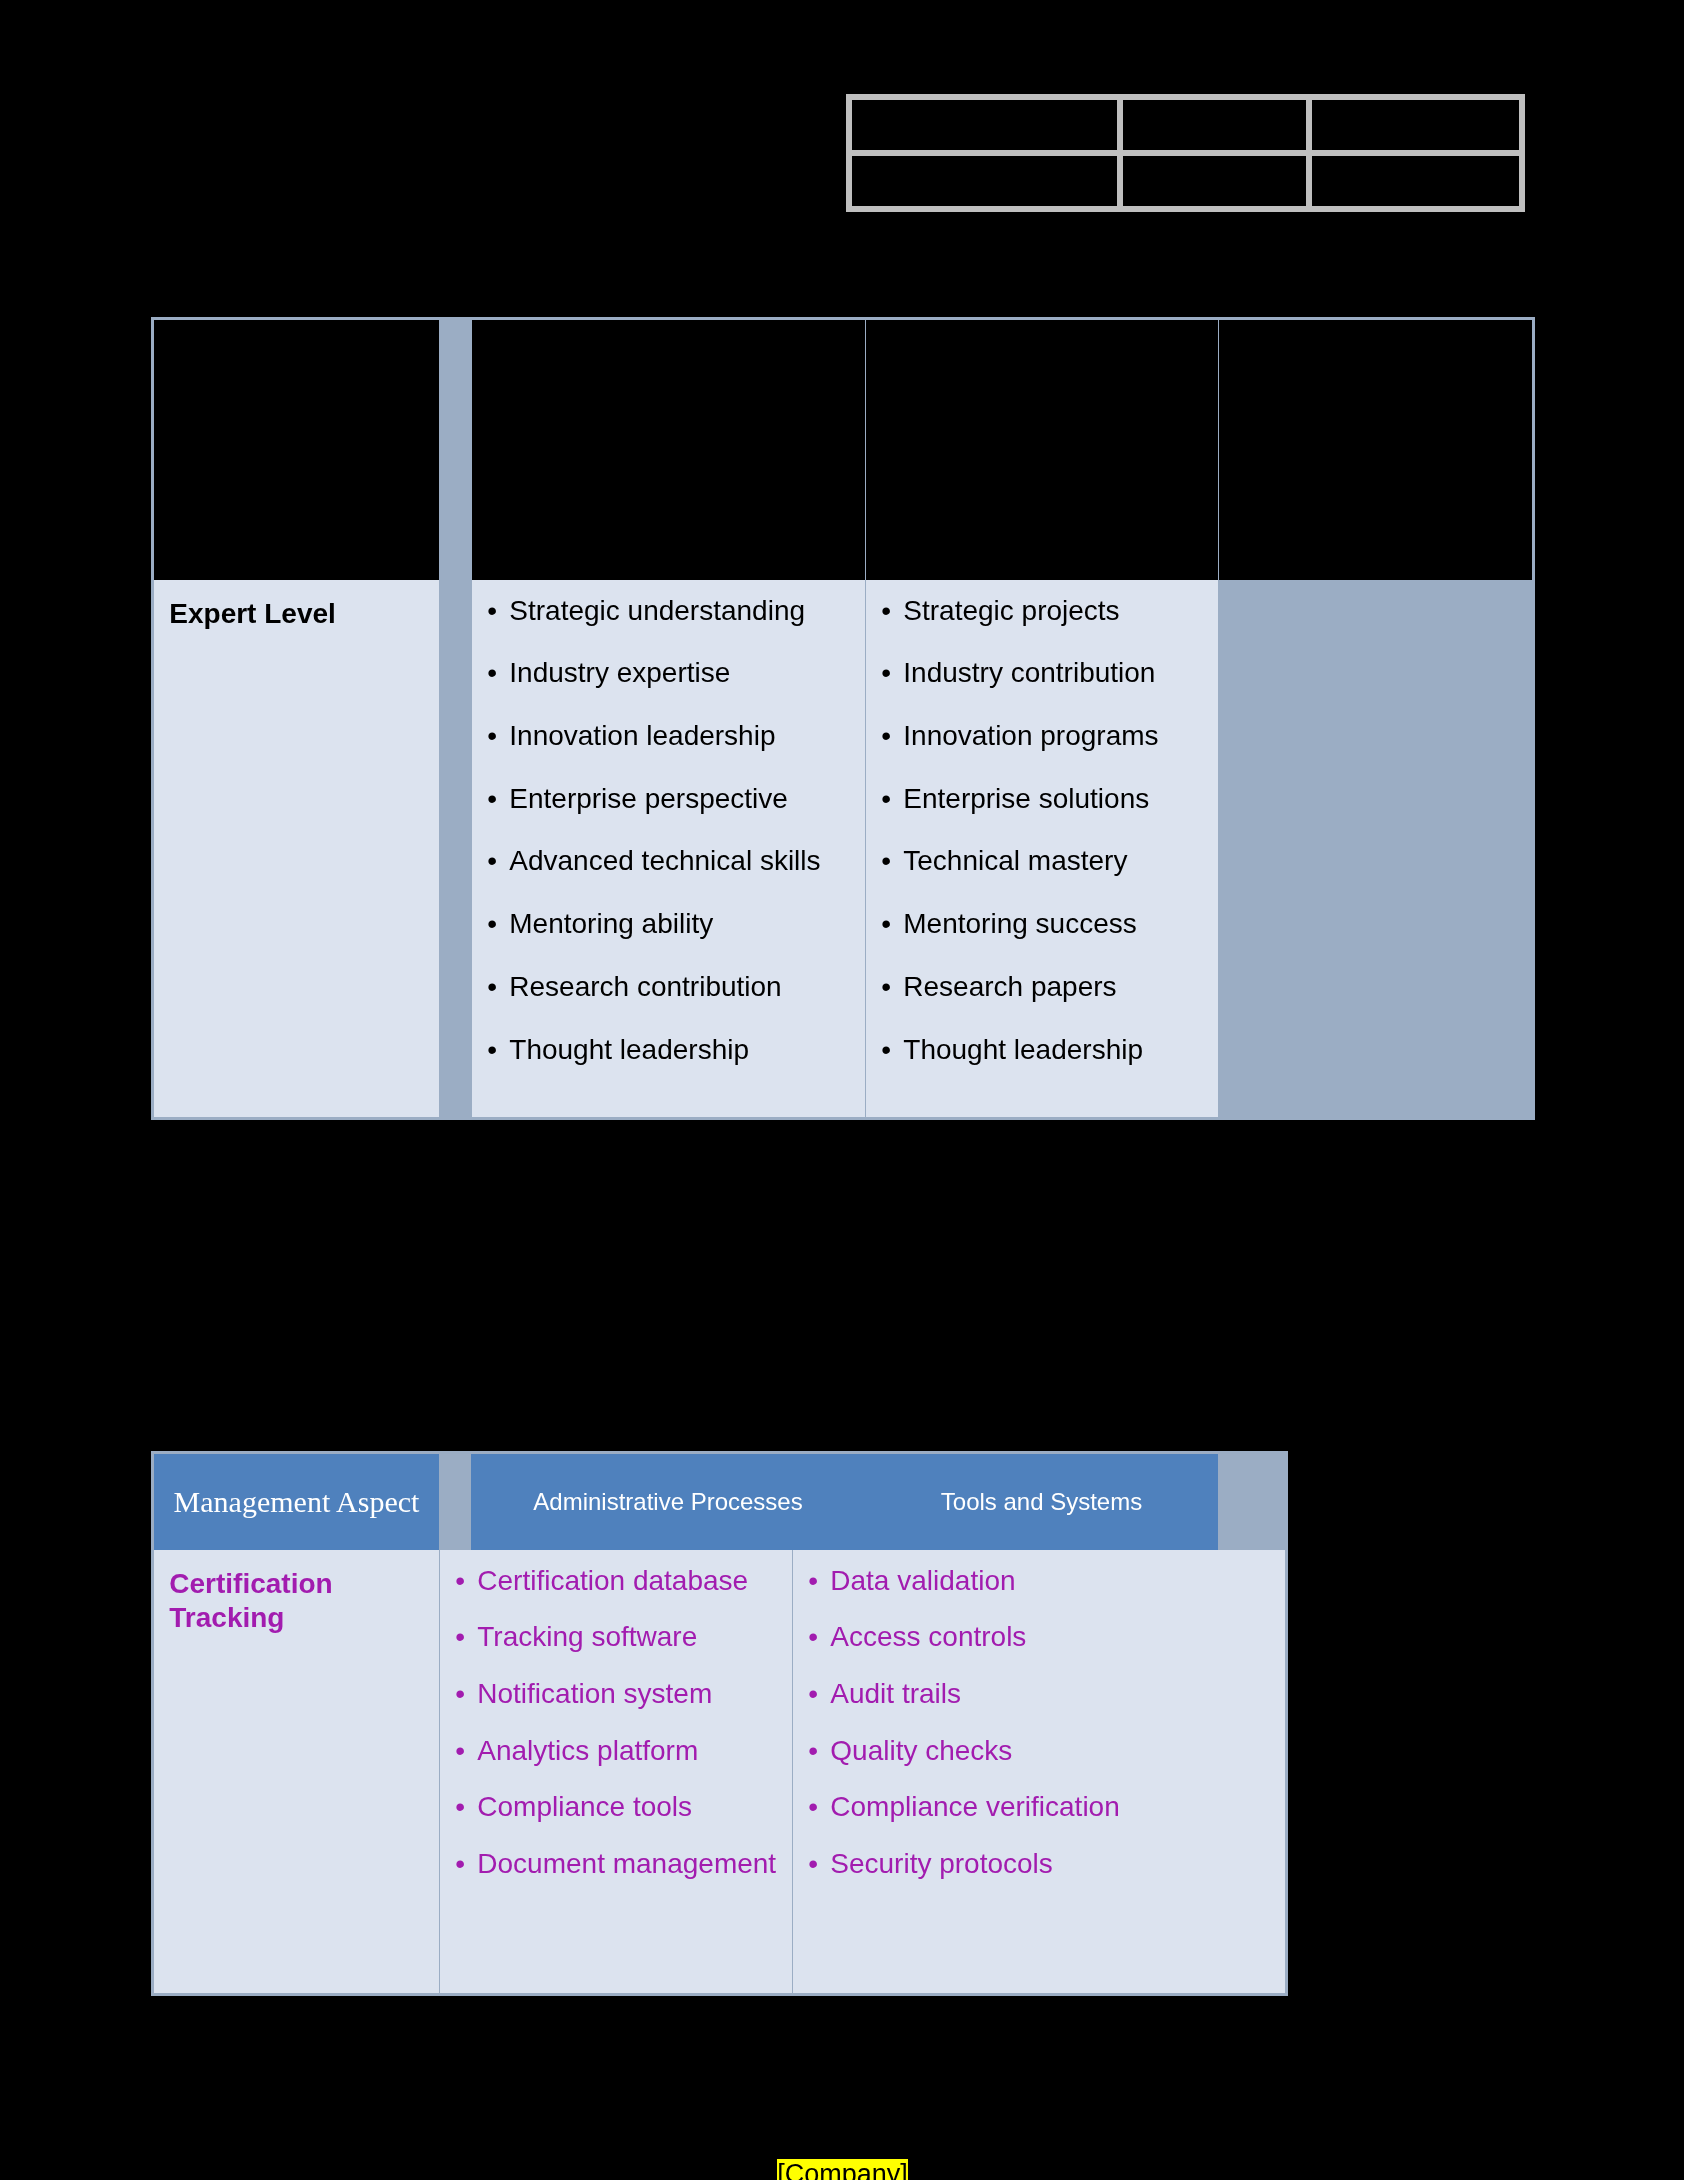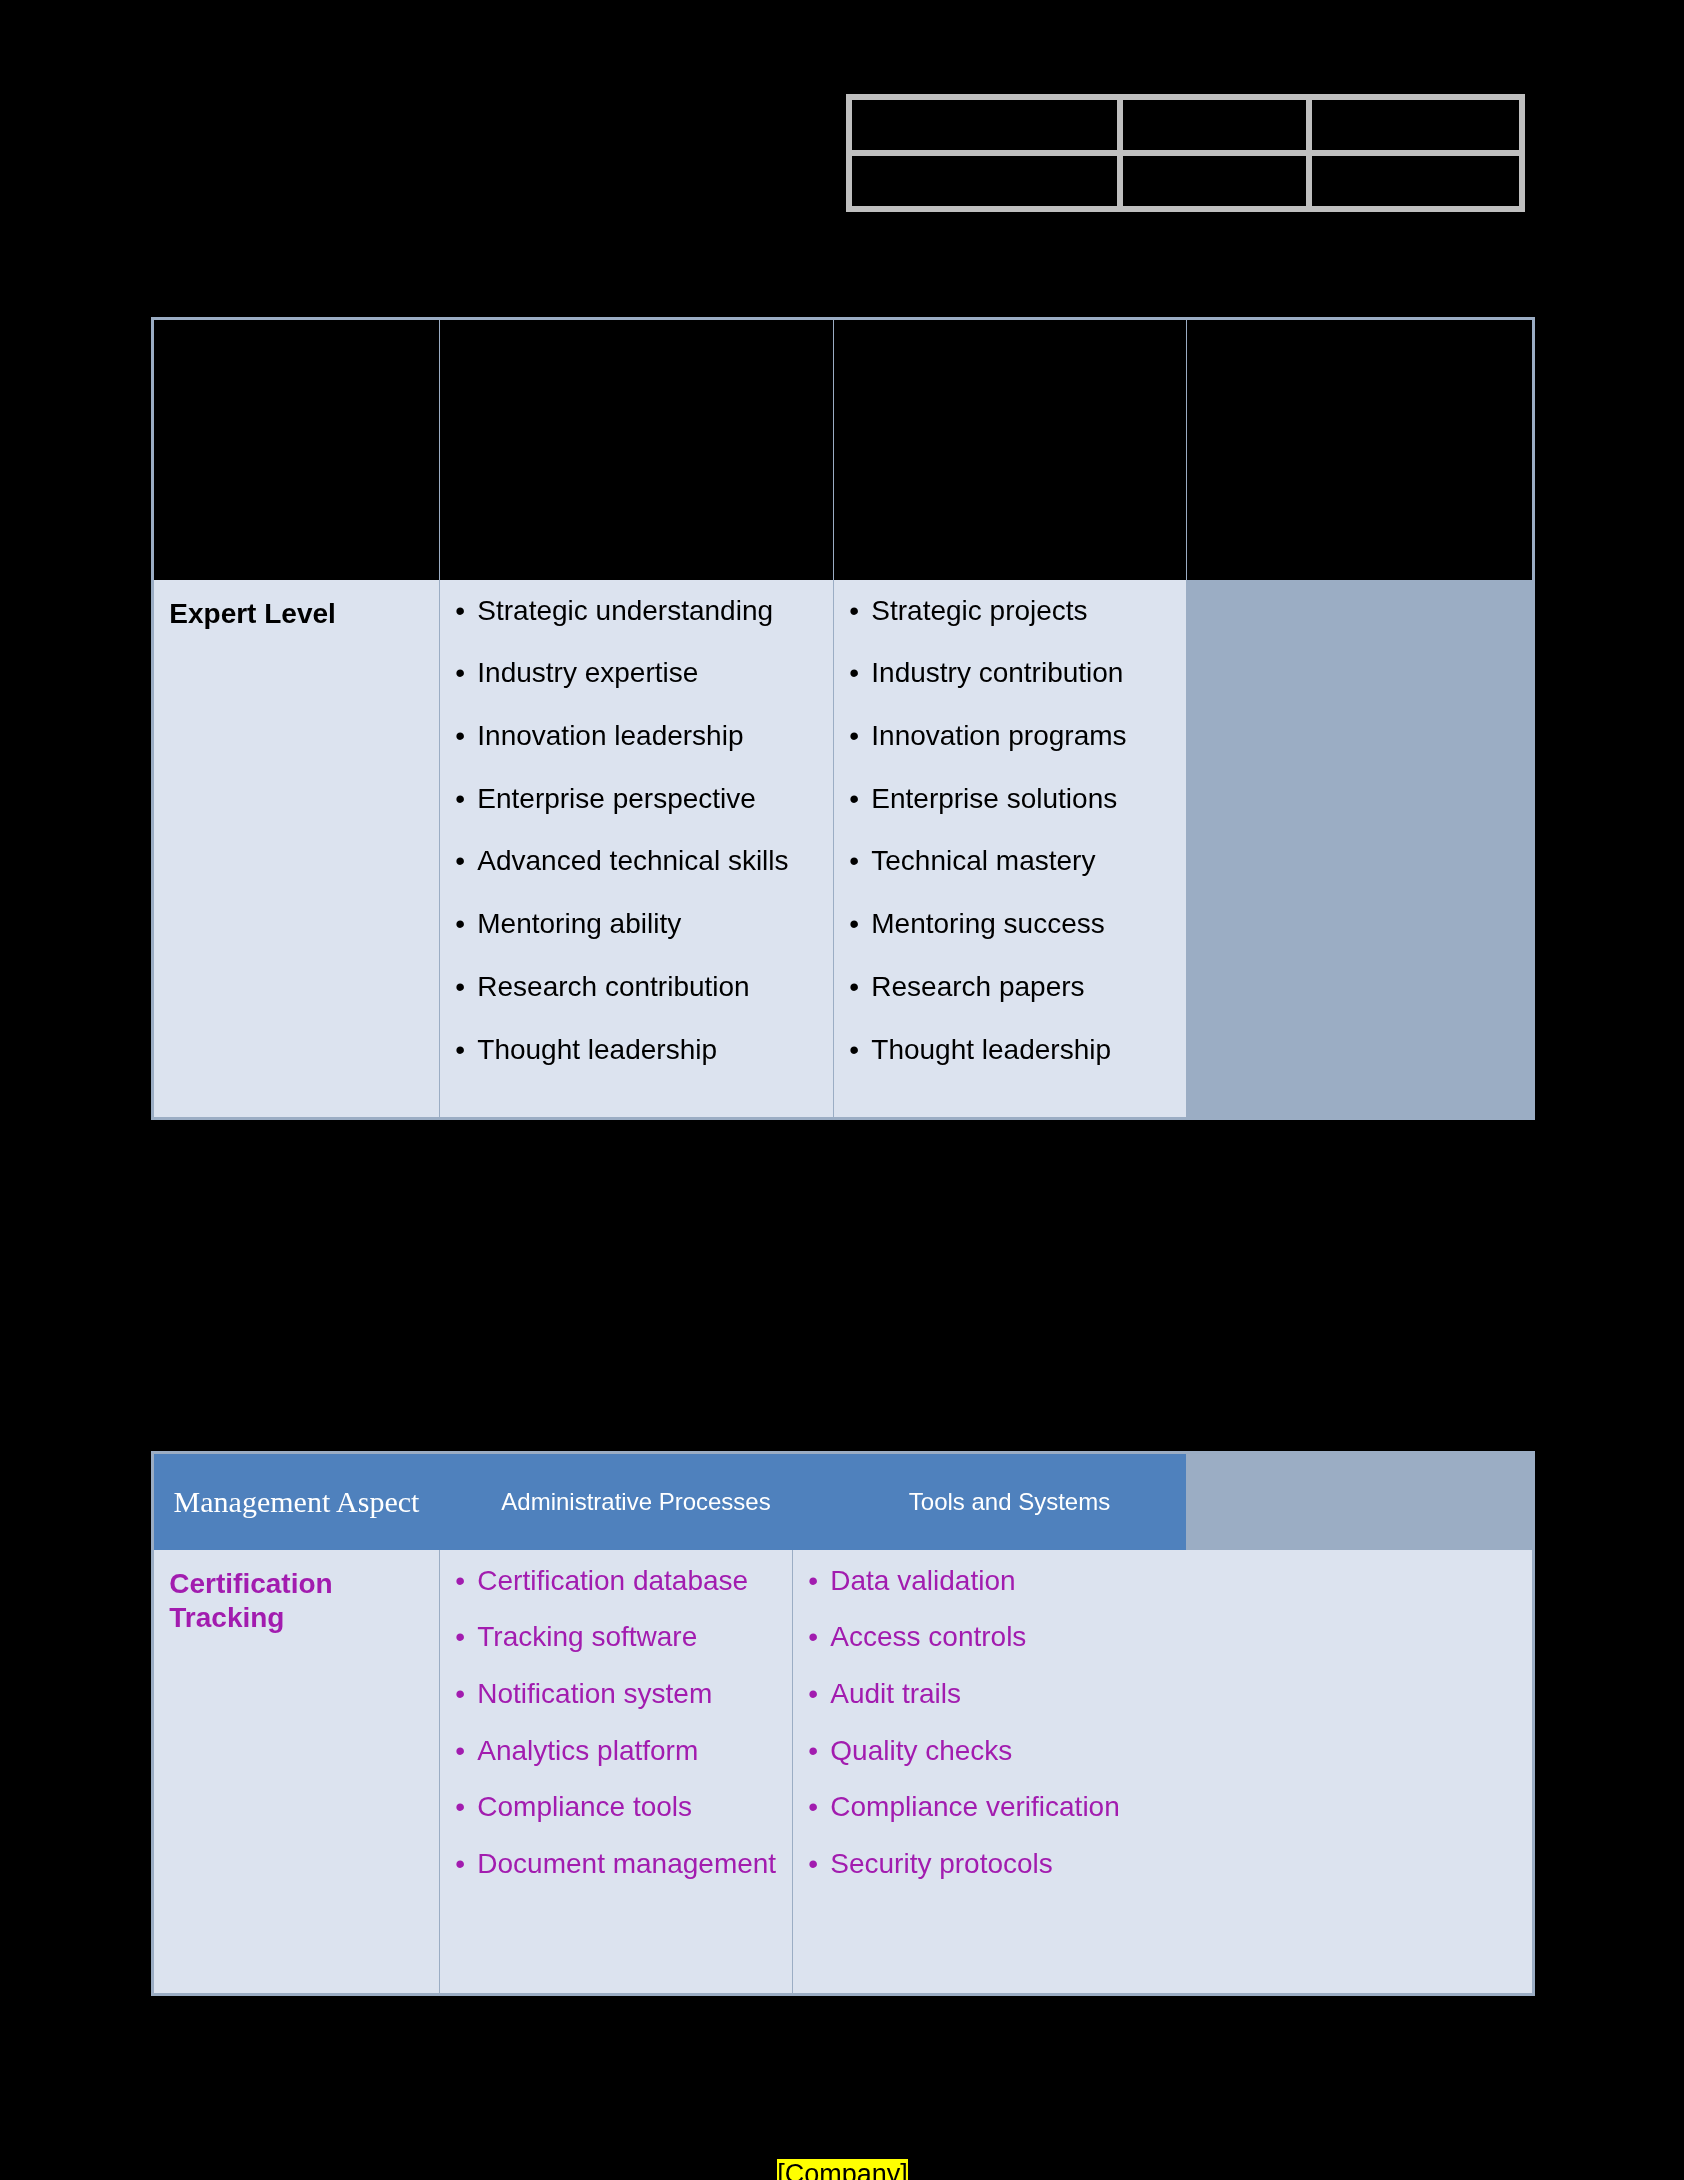--- a/index.html
+++ b/index.html
@@ -54,21 +54,21 @@
     width: 100%;
     box-sizing: border-box;
   }
   .tbl-cell {
     box-sizing: border-box;
     padding: 13.6px 12px 13.6px 15.3px;
   }
 
   
   .col-1 { flex: 0 0 285px; }
-  .col-2 { flex: 0 0 394px; }
+  .col-2 { flex: 0 0 394px; margin-left: 32px; }
   .col-3 { flex: 0 0 353px; }
   .col-4 { flex: 1 1 auto; }
 
   
   #table-skill {
     left: 151px;
     top: 317px;
     width: 1384px;
   }
   #table-skill .head-row .tbl-cell {
@@ -81,21 +81,21 @@
     background: #dce3ef;
     color: #000000;
     min-height: 537px;
   }
   #table-skill .body-row .tbl-cell + .tbl-cell { border-left: 1.7px solid #9badc4; }
 
   
   #table-mgmt {
     left: 151px;
     top: 1451px;
-    width: 1384px;
+    width: 1137px;
   }
   #table-mgmt .head-row .tbl-cell {
     background: #4f81bd;
     color: #ffffff;
     height: 96px;
     display: flex;
     align-items: center;
     justify-content: center;
     text-align: center;
     padding: 6.8px 10.2px;

